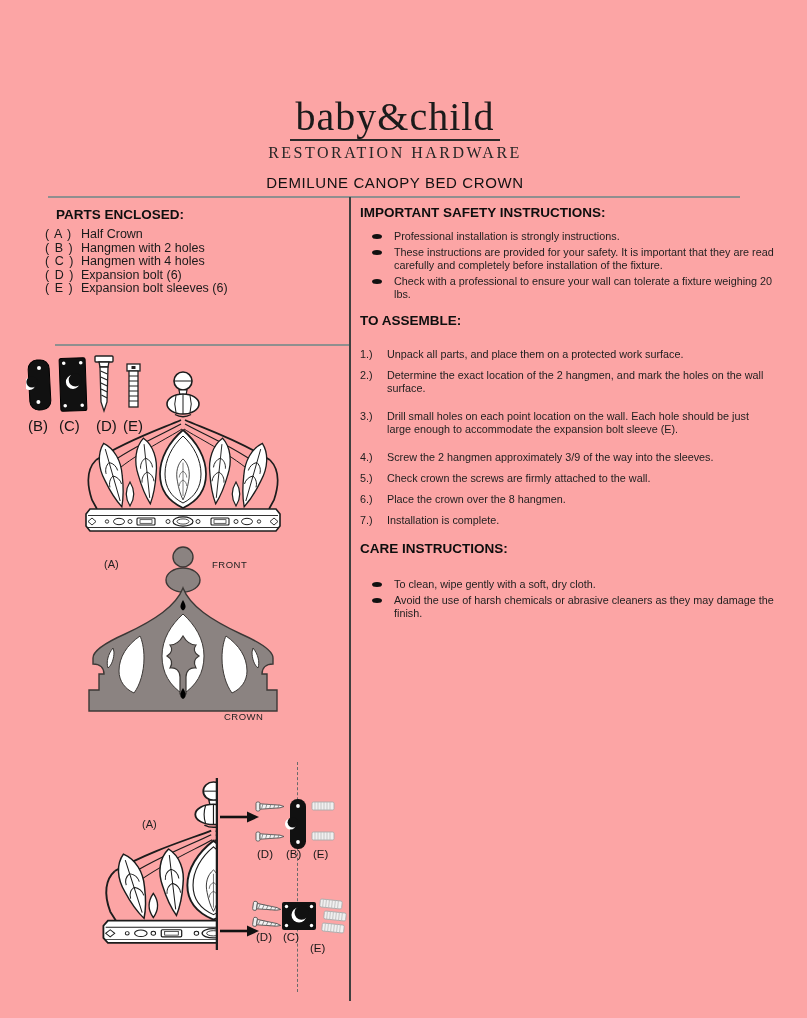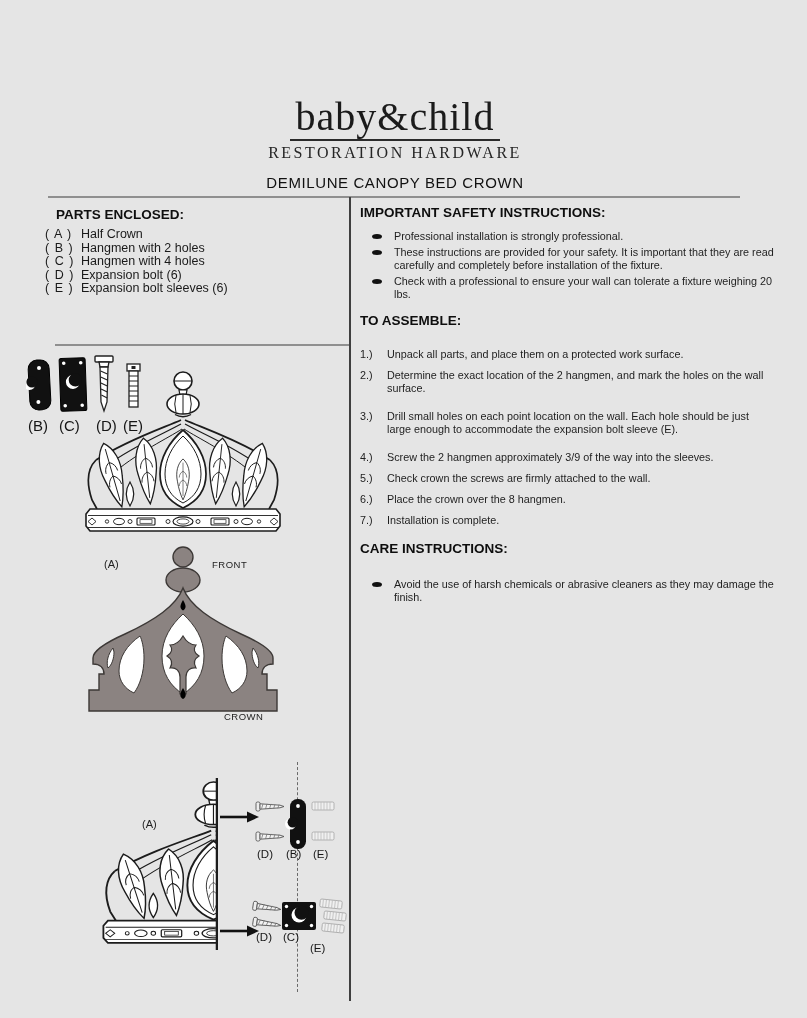--- a/index.html
+++ b/index.html
@@ -1,17 +1,17 @@
 <!DOCTYPE html>
 <html><head>
 <meta charset="utf-8">
 <style>
   html,body{margin:0;padding:0;background:#fff;}
   .page{
-    position:relative;width:807px;height:1018px;background:#e5e5e5;
+    position:relative;width:807px;height:1018px;background:#fca5a5;
     font-family:"Liberation Sans", sans-serif;color:#1a1a1a;overflow:hidden;
   }
   
   .header{position:absolute;left:0;top:96px;width:790px;text-align:center;}
   .logo{
     display:inline-block;font-family:"Liberation Serif", serif;font-size:40px;
     line-height:42px;color:#1b1b1b;border-bottom:2px solid #2a2a2a;padding:0 6px 1px 6px;
     letter-spacing:1px;
   }
   .logo-sub{
@@ -284,21 +284,21 @@
     <use href="#sleeveH" transform="translate(72,28) rotate(6 11 4)"></use>
   </svg>
   <span class="inst-label" style="left:256px;top:931px;">(D)</span>
   <span class="inst-label" style="left:283px;top:931px;">(C)</span>
   <span class="inst-label" style="left:310px;top:942px;">(E)</span>
 
   <div class="rc-section" style="top:205px;">
     <h2 class="rc-heading">IMPORTANT SAFETY INSTRUCTIONS:</h2>
     <div class="bullet-row">
         <span class="bullet-dot"></span>
-        <span class="bullet-text">Professional installation is strongly professional.</span>
+        <span class="bullet-text">Professional installation is strongly instructions.</span>
       </div>
     <div class="bullet-row">
         <span class="bullet-dot"></span>
         <span class="bullet-text">These instructions are provided for your safety. It is important that they are read carefully and completely before installation of the fixture.</span>
       </div>
     <div class="bullet-row">
         <span class="bullet-dot"></span>
         <span class="bullet-text">Check with a professional to ensure your wall can tolerate a fixture weighing 20 lbs.</span>
       </div>
   </div>
@@ -334,17 +334,21 @@
           <span class="step-num">7.)</span>
           <span class="step-text">Installation is complete.</span>
         </div>
     </div>
   </div>
 
   <div class="rc-section" style="top:541px;">
     <h2 class="rc-heading" style="margin-bottom:22px;">CARE INSTRUCTIONS:</h2>
     <div class="bullet-row">
         <span class="bullet-dot"></span>
+        <span class="bullet-text">To clean, wipe gently with a soft, dry cloth.</span>
+      </div>
+    <div class="bullet-row">
+        <span class="bullet-dot"></span>
         <span class="bullet-text">Avoid the use of harsh chemicals or abrasive cleaners as they may damage the finish.</span>
       </div>
   </div>
 
 </div>
 
 </body></html>

